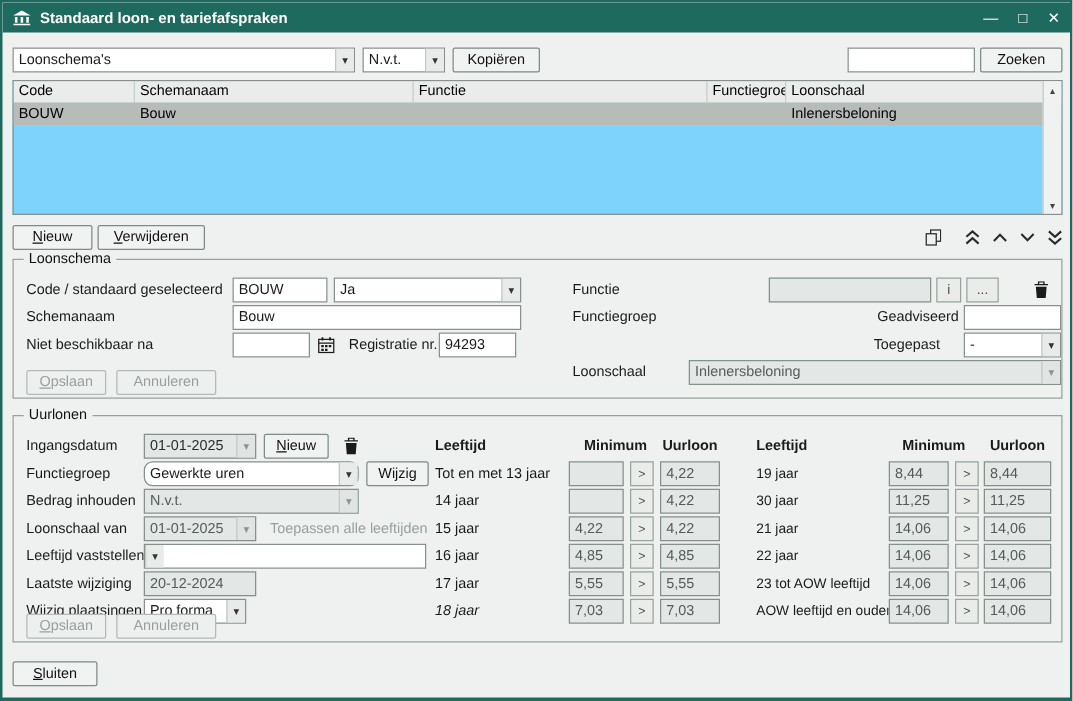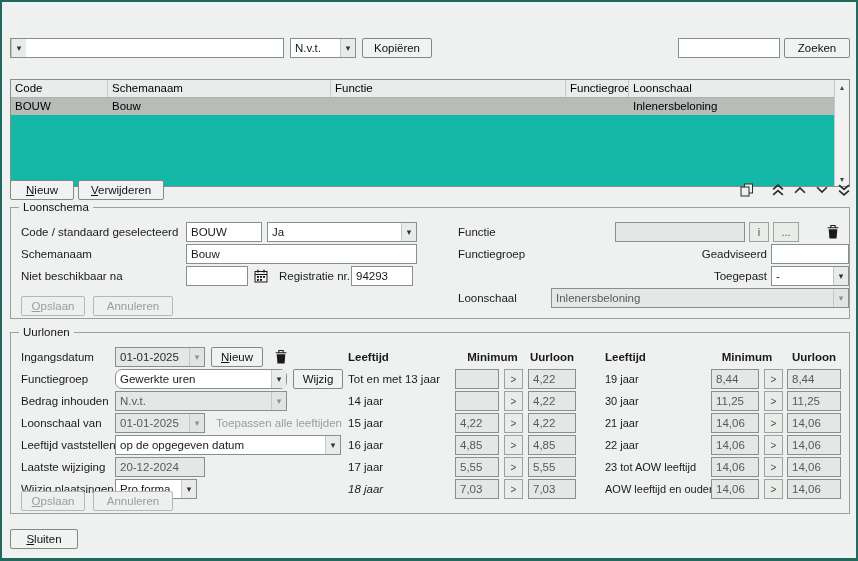--- a/index.html
+++ b/index.html
@@ -30,37 +30,51 @@
   .btn { position: absolute; height: 20px; background: #f0f3f1; border: 1px solid #7f8b85; border-radius: 2px; font-family: inherit; font-size: 11.5px; color: #111; cursor: pointer; padding: 0 7px; }
   .btn span { display: block; line-height: 16px; white-space: nowrap; }
   .btn.ak span::first-letter { text-decoration: underline; }
   .btn.dis { color: #98a09b; border-color: #b3bab5; background: #edf0ee; cursor: default; }
   .btn.flat { border: none; background: none; }
   .sqbtn { position: absolute; height: 20px; background: #e9ece9; border: 1px solid #9aa49e; font-family: inherit; font-size: 10px; color: #4a504c; cursor: pointer; padding: 0; }
   .iconbtn { position: absolute; width: 20px; height: 20px; background: none; border: none; cursor: pointer; display: flex; align-items: center; justify-content: center; padding: 0; }
   .group { position: absolute; border: 1px solid #98a29c; }
   .legend { position: absolute; top: -7px; left: 8px; background: #eef1ef; padding: 0 4px; font-size: 11.5px; color: #111; }
   
-  .grid { position: absolute; left: 8px; top: 77px; width: 840px; height: 108px; border: 1px solid #87918c; background: #14b8a6; }
+  .grid { position: absolute; left: 8px; top: 62px; width: 840px; height: 108px; border: 1px solid #87918c; background: #7dd3fc; }
   .ghead { display: flex; height: 18px; background: #e9eceb; border-bottom: 1px solid #aab2ad; }
   .gh { font-size: 11.5px; line-height: 17px; padding: 0 4px; border-right: 1px solid #c6ccc8; white-space: nowrap; overflow: hidden; }
   .grow { display: flex; height: 17px; }
   .grow.sel { background: #b7bcb8; }
   .gc { font-size: 11.5px; line-height: 17px; padding: 0 4px; white-space: nowrap; overflow: hidden; }
   .c0 { width: 97px; } .c1 { width: 223px; } .c2 { width: 235px; } .c3 { width: 63px; } .c4 { flex: 1; border-right: none; }
   .vscroll { position: absolute; top: 0; right: 0; width: 15px; height: 106px; background: #f0f2f1; border-left: 1px solid #c2c8c4; }
   .sarr { position: absolute; left: 0; width: 14px; height: 14px; background: none; border: none; font-size: 8px; color: #444; cursor: pointer; padding: 0; }
 </style>
 </head>
 <body>
 
 <div class="win">
 
+  <div class="titlebar">
+    <span style="display:flex;">
+      <svg width="15" height="13" viewBox="0 0 16 14">
+          <path d="M8 0.5 L15.5 4.8 H0.5 Z M2 6h2.2v5H2z M6.9 6h2.2v5H6.9z M11.8 6h2.2v5h-2.2z M0.8 11.8h14.4v1.4H0.8z" fill="#ffffff"></path>
+        </svg>
+    </span>
+    <span class="title">Standaard loon- en tariefafspraken</span>
+    <span class="winbtns">
+      <button class="winbtn">—</button>
+      <button class="winbtn">□</button>
+      <button class="winbtn">✕</button>
+    </span>
+  </div>
 
   <div class="combo" style="left:8px; top:36px; width:274px;">
+    <span class="val">Loonschema's</span>
     <span class="arr">▾</span>
   </div>
   <div class="combo" style="left:288px; top:36px; width:66px;">
     <span class="val">N.v.t.</span>
     <span class="arr">▾</span>
   </div>
   <button class="btn" style="left:360px; top:36px; width:70px;">
       <span>Kopiëren</span>
     </button>
   <input class="inp" style="left: 676px; top: 36px; width: 102px;" value="">
@@ -175,21 +189,21 @@
             <path d="M0.5 2.5h10M3.5 2.5v-2h4v2" fill="none" stroke="#1a1a1a"></path>
             <path d="M1.5 4 l0.7 8.5 h6.6 L9.5 4 Z" fill="#1a1a1a"></path>
           </svg>
         </span>
     </button>
 
     <span class="flabel" style="left:447px; top:36px;">Functiegroep</span>
     <span class="flabel right" style="left:676px; top:36px; width:80px;">Geadviseerd</span>
     <input class="inp" style="left: 760px; top: 36px; width: 78px;" value="">
 
-    <span class="flabel right" style="left:676px; top:58px; width:80px;">Toegepast</span>
+    <span class="flabel right" style="left:661px; top:58px; width:80px;">Toegepast</span>
     <div class="combo" style="left:760px; top:58px; width:78px;">
       <span class="val">-</span>
       <span class="arr">▾</span>
     </div>
 
     <span class="flabel" style="left:447px; top:80px;">Loonschaal</span>
     <div class="combo dis" style="left:540px; top:80px; width:298px;">
       <span class="val">Inlenersbeloning</span>
       <span class="arr">▾</span>
     </div>
@@ -241,21 +255,20 @@
     <div class="combo dis" style="left:104px; top:80px; width:90px;">
       <span class="val">01-01-2025</span>
       <span class="arr">▾</span>
     </div>
     <button class="btn flat dis" style="left:198px; top:80px; width:158px; text-align:left;">
         <span>Toepassen alle leeftijden</span>
       </button>
 
     <span class="flabel" style="left:10px; top:102px;">Leeftijd vaststellen</span>
     <div class="combo" style="left:104px; top:102px; width:226px;">
-      <span class="val">op de opgegeven datum</span>
       <span class="arr">▾</span>
     </div>
 
     <span class="flabel" style="left:10px; top:124px;">Laatste wijziging</span>
     <input class="inp dis" style="left: 104px; top: 124px; width: 90px;" value="20-12-2024">
 
     <span class="flabel" style="left:10px; top:146px;">Wijzig plaatsingen</span>
     <div class="combo" style="left:104px; top:146px; width:82px;">
       <span class="val">Pro forma</span>
       <span class="arr">▾</span>

